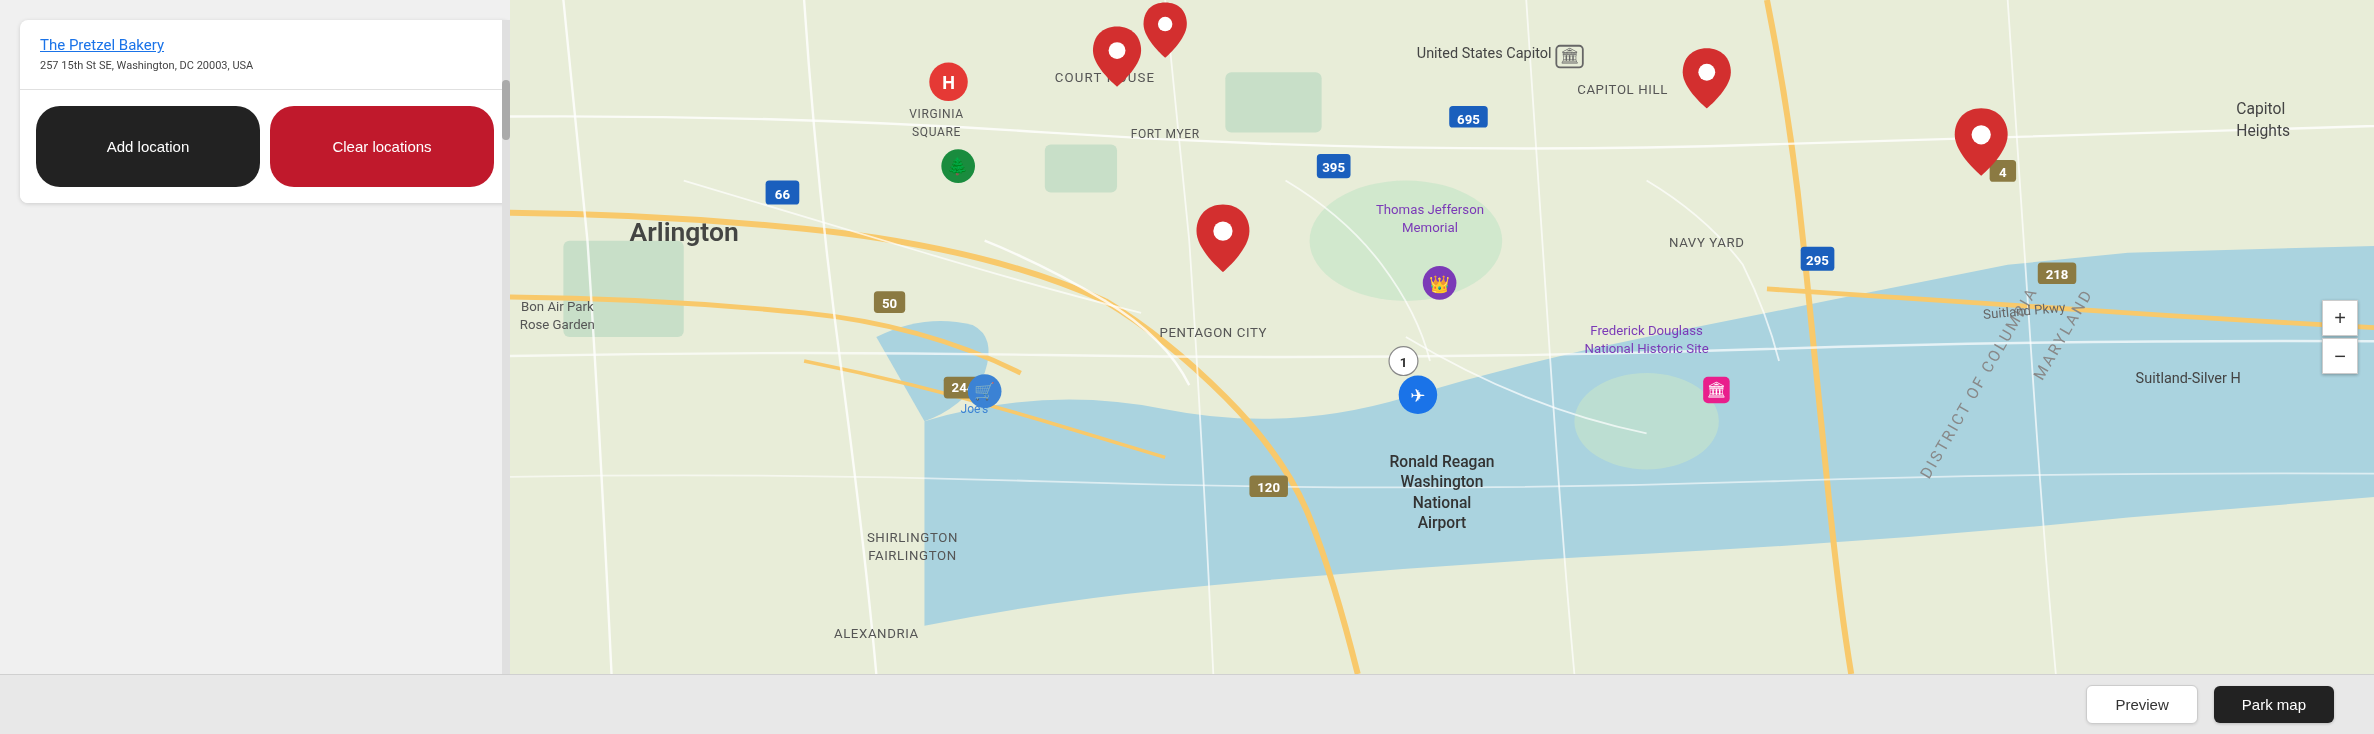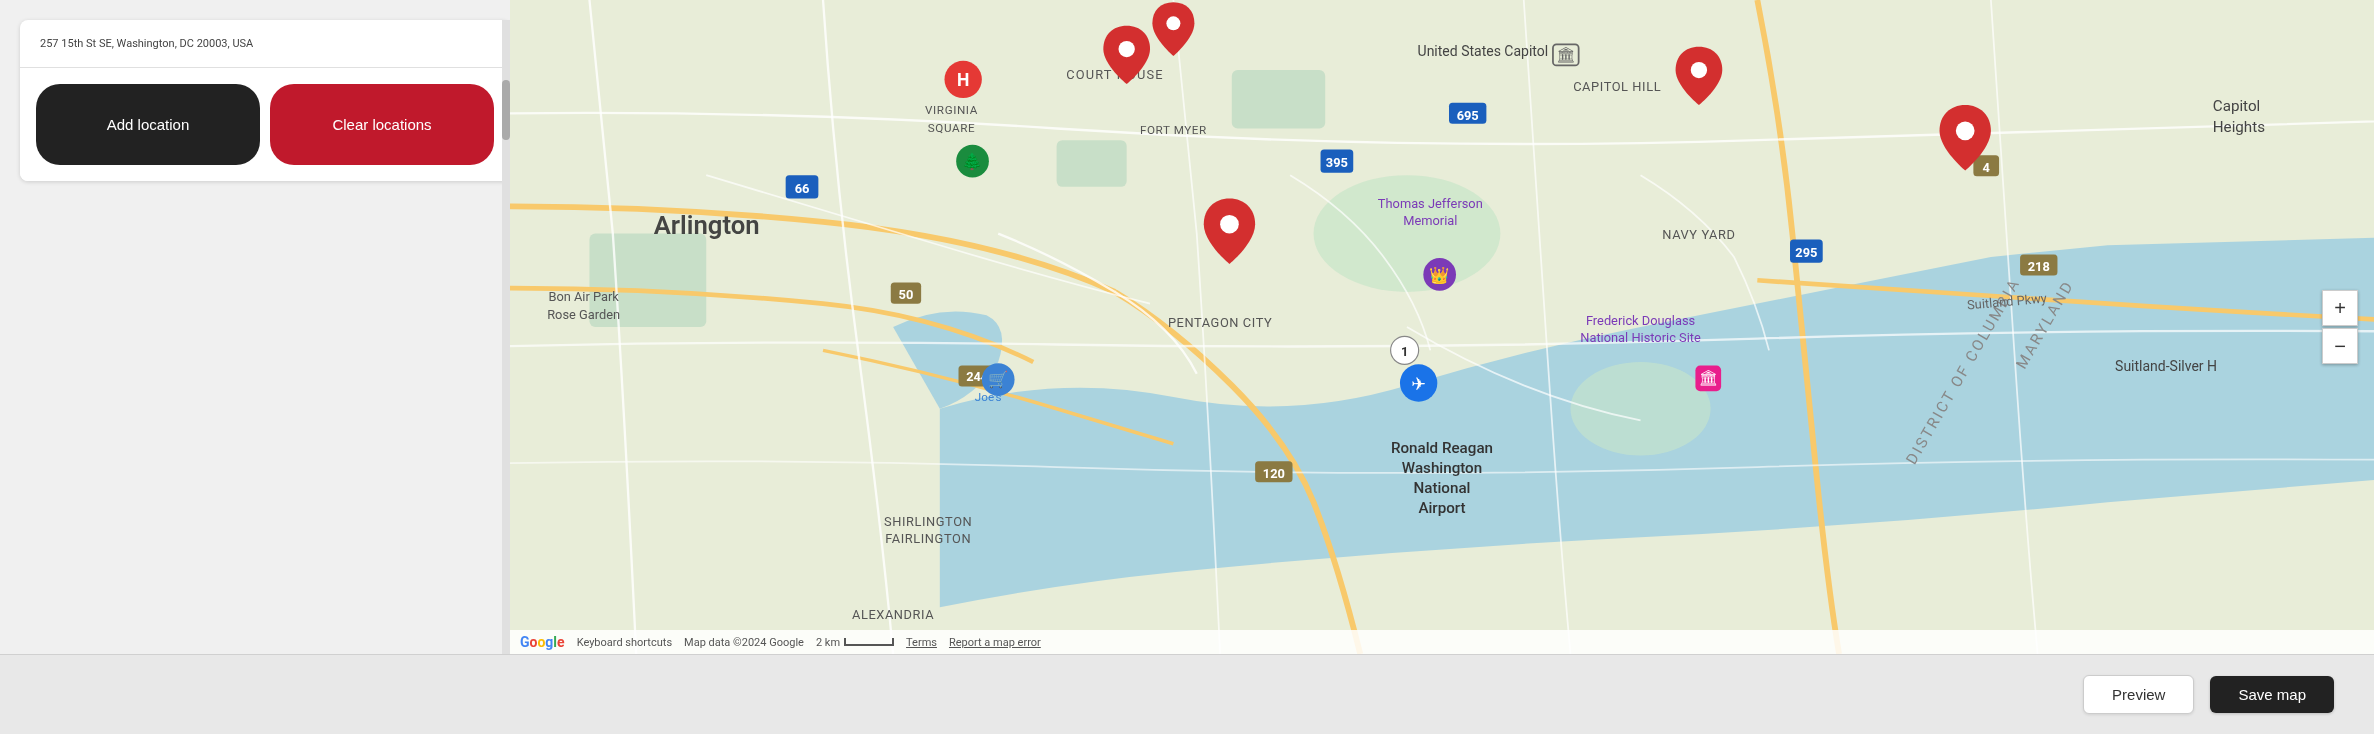--- a/index.html
+++ b/index.html
@@ -188,21 +188,21 @@
 
     .scale-bar {
       width: 50px;
       height: 8px;
       border: 2px solid #555;
       border-top: none;
     }
 
     
     .bottom-toolbar {
-      height: 80px;
+      height: 60px;
       background: #e8e8e8;
       display: flex;
       align-items: center;
       justify-content: flex-end;
       padding: 0 40px;
       gap: 16px;
       border-top: 1px solid #d0d0d0;
     }
 
     .btn-preview {
@@ -230,20 +230,21 @@
 </head>
 <body>
 
 <div class="main-area">
 
   <div class="panel-with-scroll">
     <div class="panel-content">
       <div class="locations-card">
 
         <div class="location-item">
+          <a class="location-name">The Pretzel Bakery</a>
           <div class="location-address">257 15th St SE, Washington, DC 20003, USA</div>
         </div>
 
 
         <div class="buttons-section">
           <button class="btn-add-location">Add location</button>
           <button class="btn-clear-locations">Clear locations</button>
         </div>
       </div>
     </div>
@@ -428,32 +429,19 @@
       <text x="1820" y="295" font-size="14" fill="#444">le...</text>
     </svg>
 
     
     <div class="map-zoom-controls">
       <button class="zoom-btn">+</button>
       <button class="zoom-btn">−</button>
     </div>
 
     
-    <div class="map-footer">
-      <div class="google-logo">
-        <span>G</span><span>o</span><span>o</span><span>g</span><span>l</span><span>e</span>
-      </div>
-      <span>Keyboard shortcuts</span>
-      <span>Map data ©2024 Google</span>
-      <div class="map-scale">
-        <span>2 km</span>
-        <div class="scale-bar"></div>
-      </div>
-      <a style="color:#555;text-decoration:underline;cursor:pointer;">Terms</a>
-      <a style="color:#555;text-decoration:underline;cursor:pointer;">Report a map error</a>
-    </div>
   </div>
 </div>
 
 <div class="bottom-toolbar">
   <button class="btn-preview">Preview</button>
-  <button class="btn-save-map">Save map</button>
+  <button class="btn-save-map">Park map</button>
 </div>
 
 </body></html>

